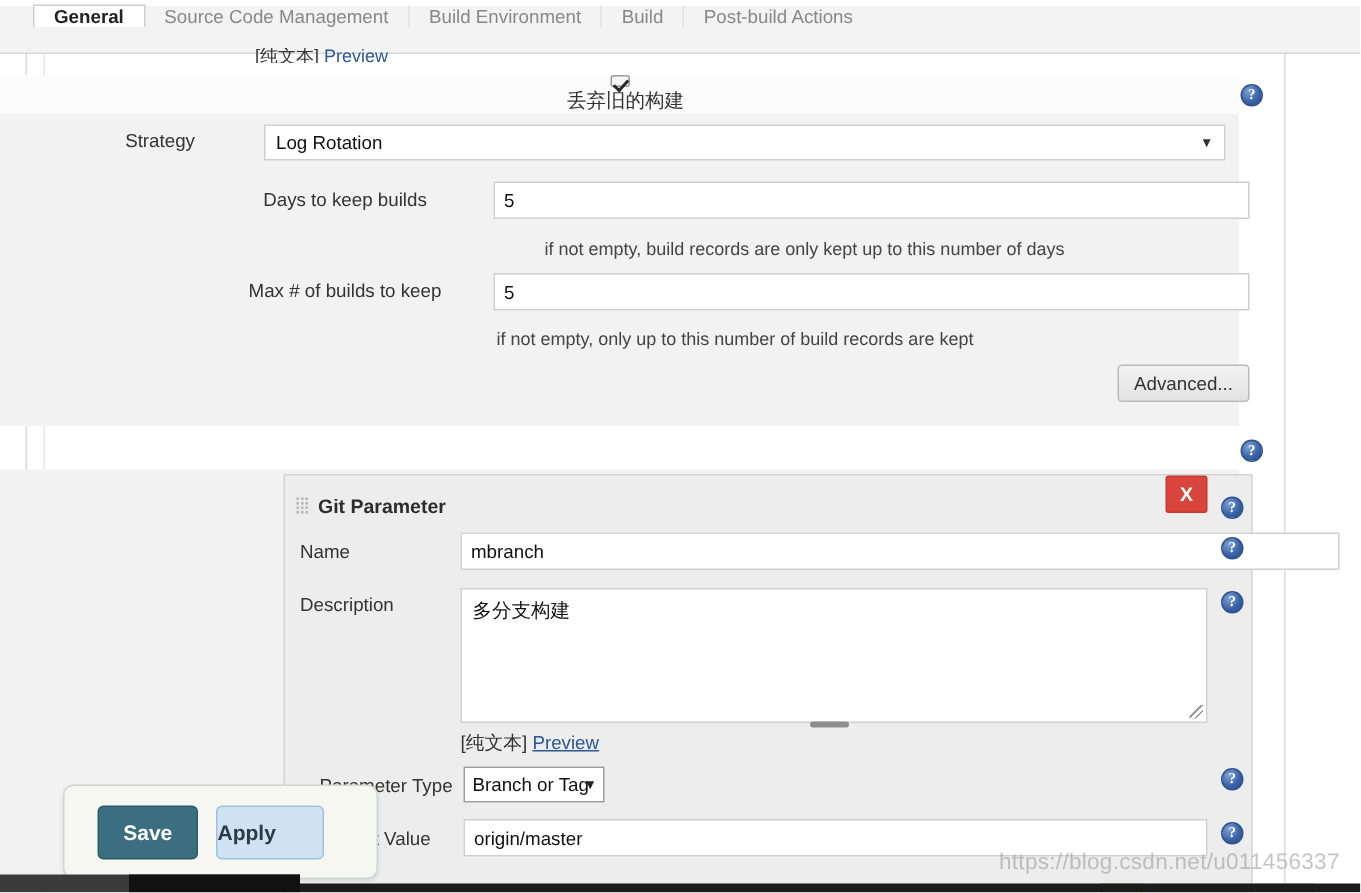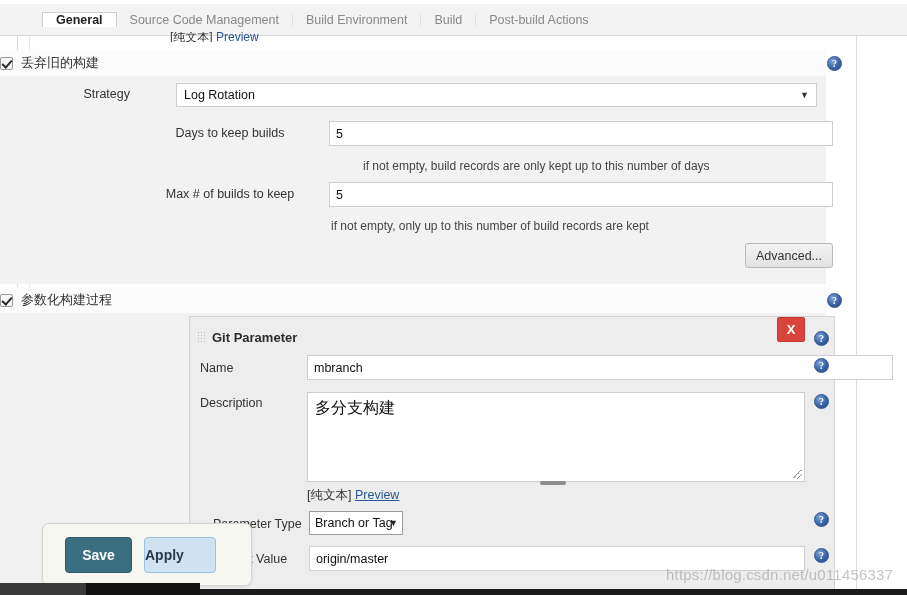--- a/index.html
+++ b/index.html
@@ -20,21 +20,21 @@
   
   .tabbar {
     position: absolute; left: 0; top: 4px;
     width: 907px; height: 32px;
     background: #f3f3f3;
     border-bottom: 1px solid #d8d8d8;
   }
   .tabbar-inner {
     position: absolute; left: 22px; top: 0;
     height: 32px;
-    display: flex; align-items: center; margin-left: 20px;
+    display: flex; align-items: flex-start;
   }
   .tab {
     padding: 0 13px;
     display: flex; align-items: center;
     font-size: 12.5px;
     color: #888888;
     border-right: 1px solid #e2e2e2;
     white-space: nowrap;
     background: transparent;
   }
@@ -81,21 +81,21 @@
     height: 10px;
     line-height: 10px;
   }
   .clipped-preview .lnk { color: #2b5797; text-decoration: underline; }
 
   
   .sec-head {
     position: absolute; left: 0;
     width: 826px; height: 26px;
     background: #fbfbfb;
-    display: flex; align-items: center;
+    display: flex; align-items: center; flex-direction: column;
   }
   .sec-head .lbl {
     margin-left: 8px;
     font-size: 13px;
     color: #333;
   }
   .cbox {
     width: 13px; height: 13px;
     border: 1px solid #9a9a9a;
     background: #f5f5f5;
@@ -215,21 +215,21 @@
     color: #ffffff;
     font-size: 13px;
     font-weight: bold;
     display: flex; align-items: center; justify-content: center;
     border-radius: 2px;
   }
   .ta {
     position: absolute;
     background: #ffffff;
     border: 1px solid #cfcfcf;
-    font-size: 16px;
+    font-size: 13px;
     color: #111;
     padding: 5px 7px;
     font-family: "Liberation Sans", sans-serif;
     resize: none;
     overflow: hidden;
   }
   .ta-grip {
     position: absolute;
     width: 9px; height: 9px;
     background:
@@ -396,24 +396,20 @@
   <div class="hint" style="left:331px; top:159px;padding-left:32px;">if not empty, build records are only kept up to this number of days</div>
 
   <div class="flabel" style="left:160px; top:187px; width:140px;">Max # of builds to keep</div>
   <input class="txtin" style="left: 329px; top: 182px; width: 504px;" value="5">
   <div class="hint" style="left:331px; top:219px;">if not empty, only up to this number of build records are kept</div>
 
   <div class="btn-adv" style="left:745px; top:243px; width:88px; height:25px;">
     <span>Advanced...</span>
   </div>
 
-  <div class="sec-head" style="top:287px;">
-    <span class="cbox checked"></span>
-    <span class="lbl">参数化构建过程</span>
-  </div>
   <div class="help" style="left:827px; top:293px;">?</div>
 
   <div class="sec-body" style="top:313px; height:282px;"></div>
 
   <div class="gp-wrap" style="left:189px; top:316px; width:646px; height:279px;"></div>
 
   <div class="gp-grip" style="left:197px; top:331px;"></div>
   <div class="gp-title" style="left:212px; top:330px;">Git Parameter</div>
 
   <div class="btn-x" style="left:777px; top:317px; width:28px; height:25px;">

